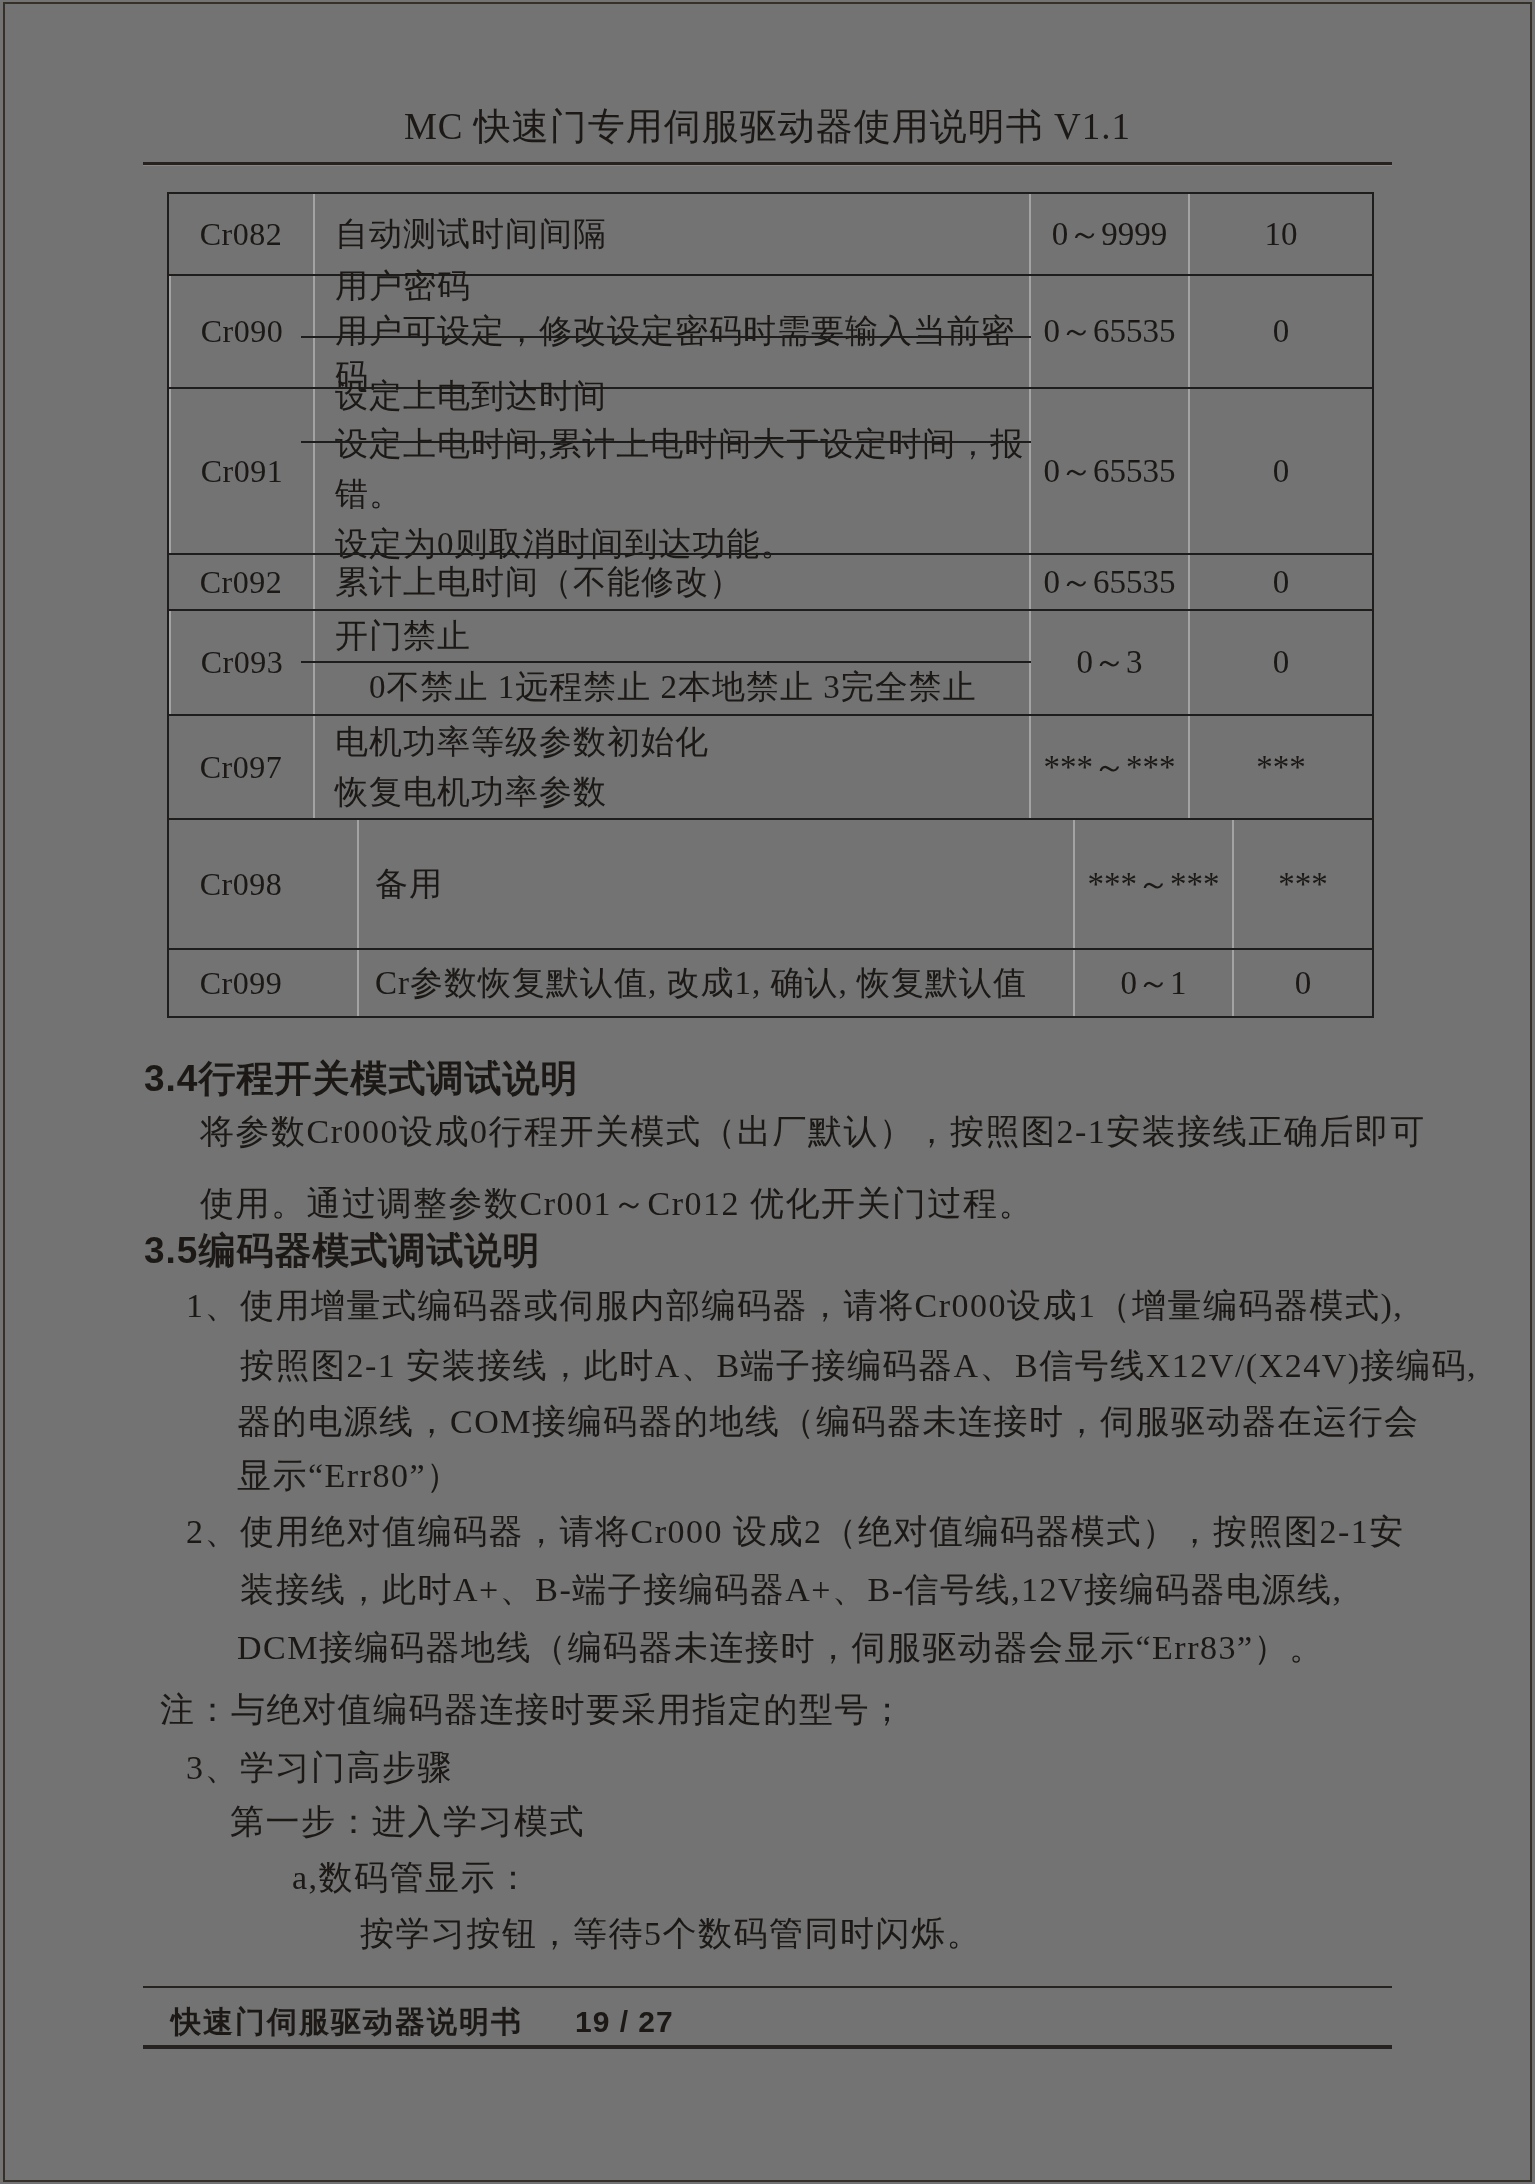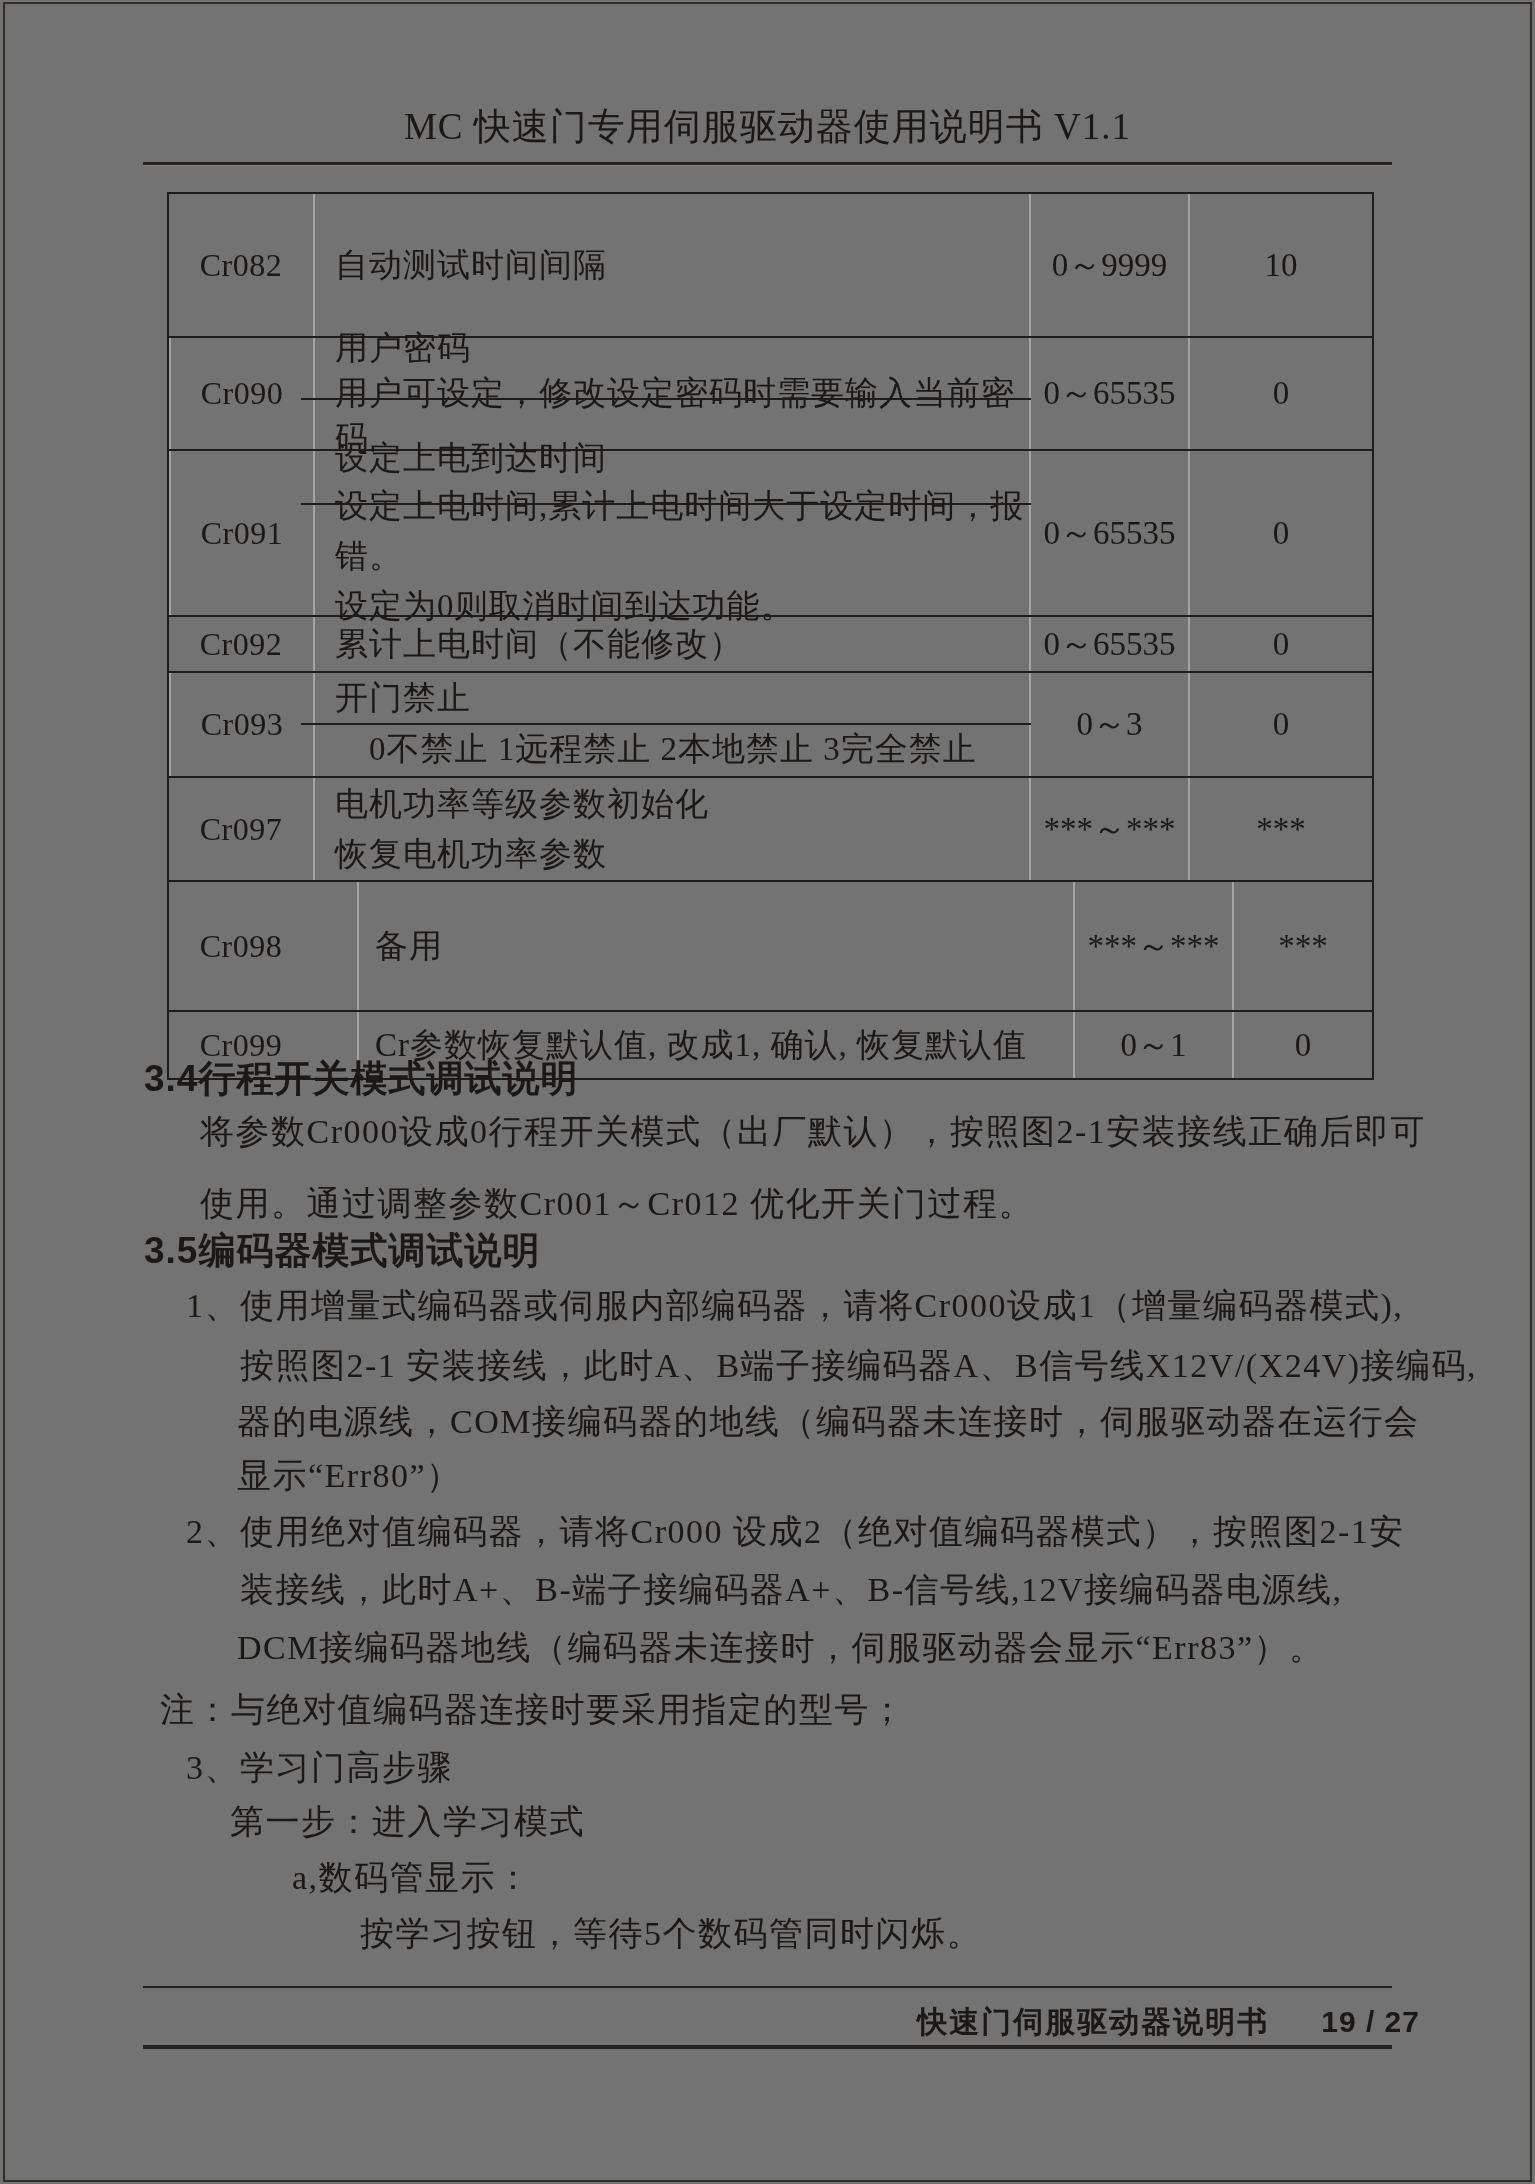--- a/index.html
+++ b/index.html
@@ -45,38 +45,38 @@
   .indent2{padding-left:16px;margin-left:44px;}
   .two-line div{line-height:50px;}
   
   .abs{position:absolute;white-space:nowrap;line-height:1.15;}
   .h-sec{font-family:"Liberation Sans","DejaVu Sans",sans-serif;font-weight:bold;font-size:37px;letter-spacing:1px;}
   .body-t{font-size:34px;letter-spacing:1.5px;}
   
   .ftr-rule-top{position:absolute;left:143px;top:1986px;width:1249px;height:2px;background:#26221f;}
   .ftr-rule-bot{position:absolute;left:143px;top:2045px;width:1249px;height:4px;background:#26221f;}
   .ftr-text{
-    position:absolute;left:143px;top:2002px;width:1249px;text-align:right;
+    position:absolute;left:143px;top:2002px;width:1249px;text-align:left;
     font-family:"Liberation Sans","DejaVu Sans",sans-serif;font-weight:bold;
     font-size:30px;letter-spacing:2px;transform:translateX(28px);white-space:nowrap;
   }
   .ftr-page{margin-left:52px;letter-spacing:1px;}
 </style>
 </head>
 <body>
 
 <div class="page">
   <div class="frame"></div>
 
   <div class="hdr-title abs">MC 快速门专用伺服驱动器使用说明书 V1.1</div>
   <div class="hdr-rule"></div>
 
   <div class="ptable">
 
-    <div class="trow" style="height:142px">
+    <div class="trow" style="height:80px">
       <div class="cell c1">
           <span>Cr082</span>
         </div>
       <div class="cell c2">
           <span>自动测试时间间隔</span>
         </div>
       <div class="cell c3">
           <span>0～9999</span>
         </div>
       <div class="cell c4">

